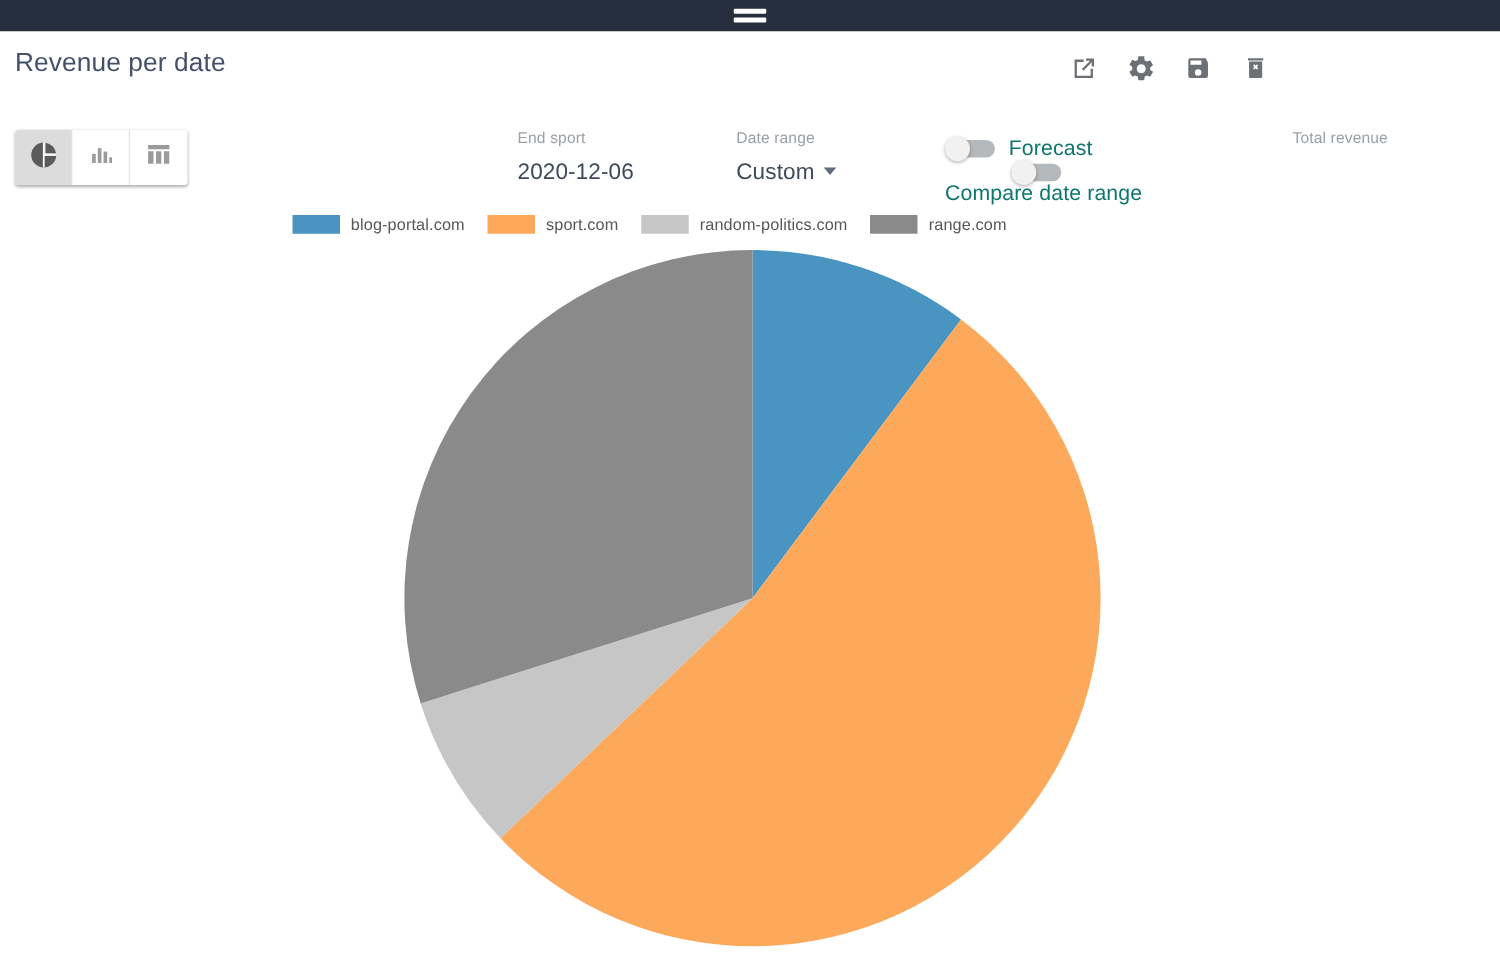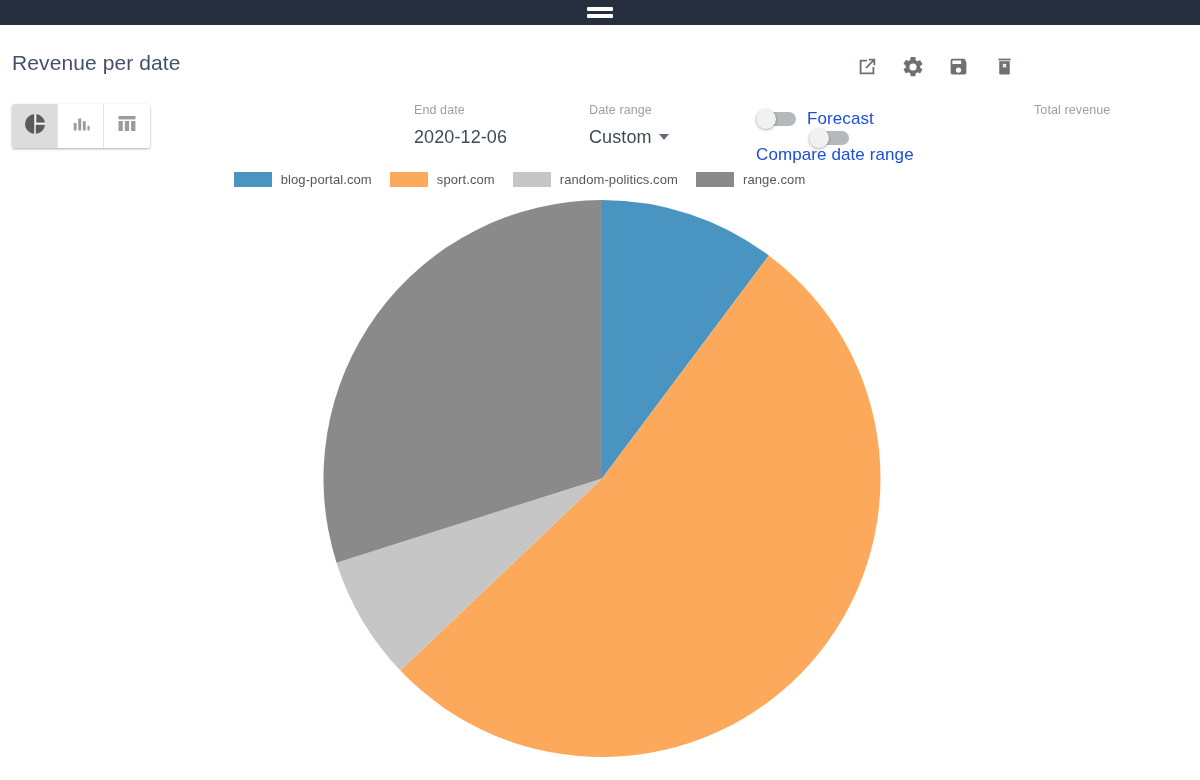--- a/index.html
+++ b/index.html
@@ -17,21 +17,21 @@
     position: absolute; top: 0; left: 0;
     width: 1200px; height: 25px;
     background: #262f3e;
     display: flex; align-items: center; justify-content: center;
   }
   .drag-handle { width: 26px; height: 11px; display: flex; flex-direction: column; justify-content: space-between; }
   .drag-handle span { display: block; height: 4px; background: #ffffff; border-radius: 1px; }
 
   
   .header {
-    position: absolute; top: 25px; left: 0; width: 1031px; height: 62px; margin-top: 12px;
+    position: absolute; top: 25px; left: 0; width: 1031px; height: 62px;
   }
   .page-title {
     position: absolute; left: 12px; top: 14px;
     font-size: 21px; color: #44506a; font-weight: 400;
     letter-spacing: .1px;
   }
   .header-actions {
     position: absolute; right: 14px; top: 17px;
     display: flex; align-items: center; gap: 21px;
   }
@@ -88,21 +88,21 @@
     position: relative; width: 40px; height: 14px;
     background: #b6b9bc; border-radius: 7px; margin-right: 11px;
     flex: 0 0 auto;
   }
   .switch .knob {
     position: absolute; left: 0; top: -3px;
     width: 20px; height: 20px; border-radius: 50%;
     background: #f1f1f1;
     box-shadow: 0 1px 3px rgba(0,0,0,.32);
   }
-  .toggle-label { font-size: 17px; color: #1d4ed8; letter-spacing: .1px; }
+  .toggle-label { font-size: 17px; color: #0f766e; letter-spacing: .1px; }
 
   #f-total { left: 1034px; top: 15px; }
   #f-total .field-value { font-size: 18px; }
 
   
   .legend {
     position: absolute; top: 172px; left: 0; width: 1039px;
     display: flex; align-items: center; justify-content: center; gap: 0;
   }
   .legend-item { display: flex; align-items: center; margin: 0 9px; }
@@ -196,21 +196,21 @@
           <rect x="3.5" y="9" width="4.3" height="10" fill="#9b9b9b"></rect>
           <rect x="9.8" y="9" width="4.3" height="10" fill="#9b9b9b"></rect>
           <rect x="16.1" y="9" width="4.3" height="10" fill="#9b9b9b"></rect>
         </svg>
       </span>
     </div>
   </div>
 
 
   <div class="field" id="f-end">
-    <div class="field-label">End date</div>
+    <div class="field-label">End sport</div>
     <div class="field-value">2020-12-06</div>
   </div>
 
   <div class="field" id="f-range">
     <div class="field-label">Date range</div>
     <div class="field-value"><span>Custom</span><span class="caret"></span></div>
   </div>
 
   <div class="toggles">
     <div class="toggle-row">

